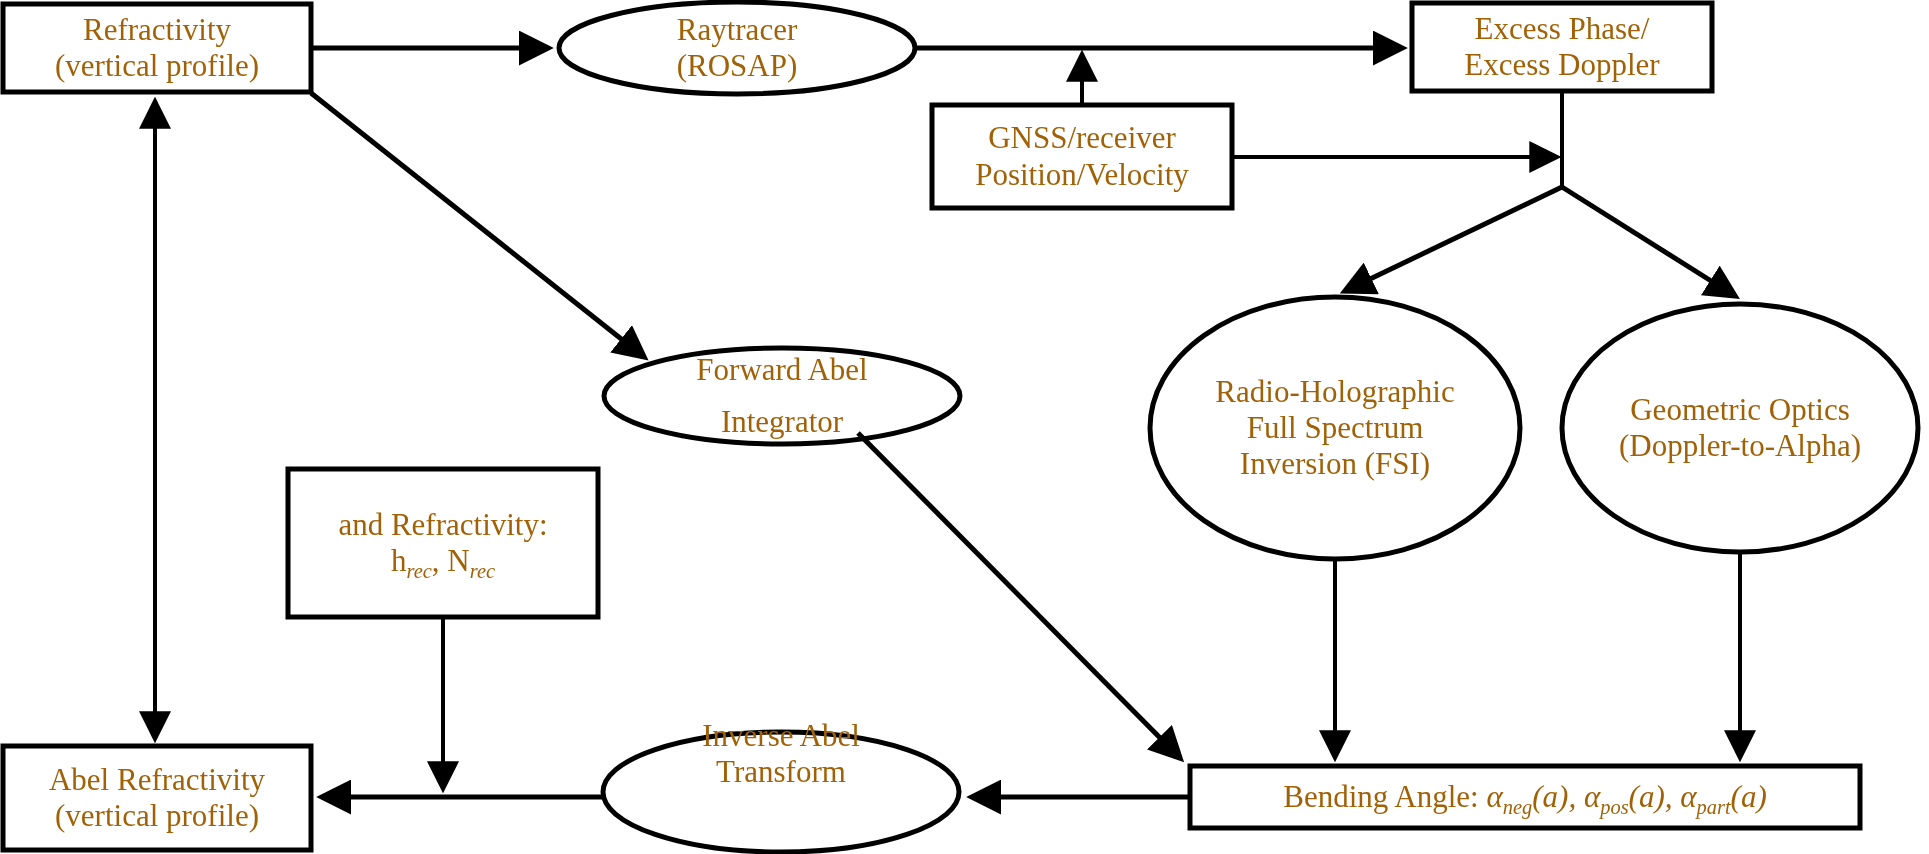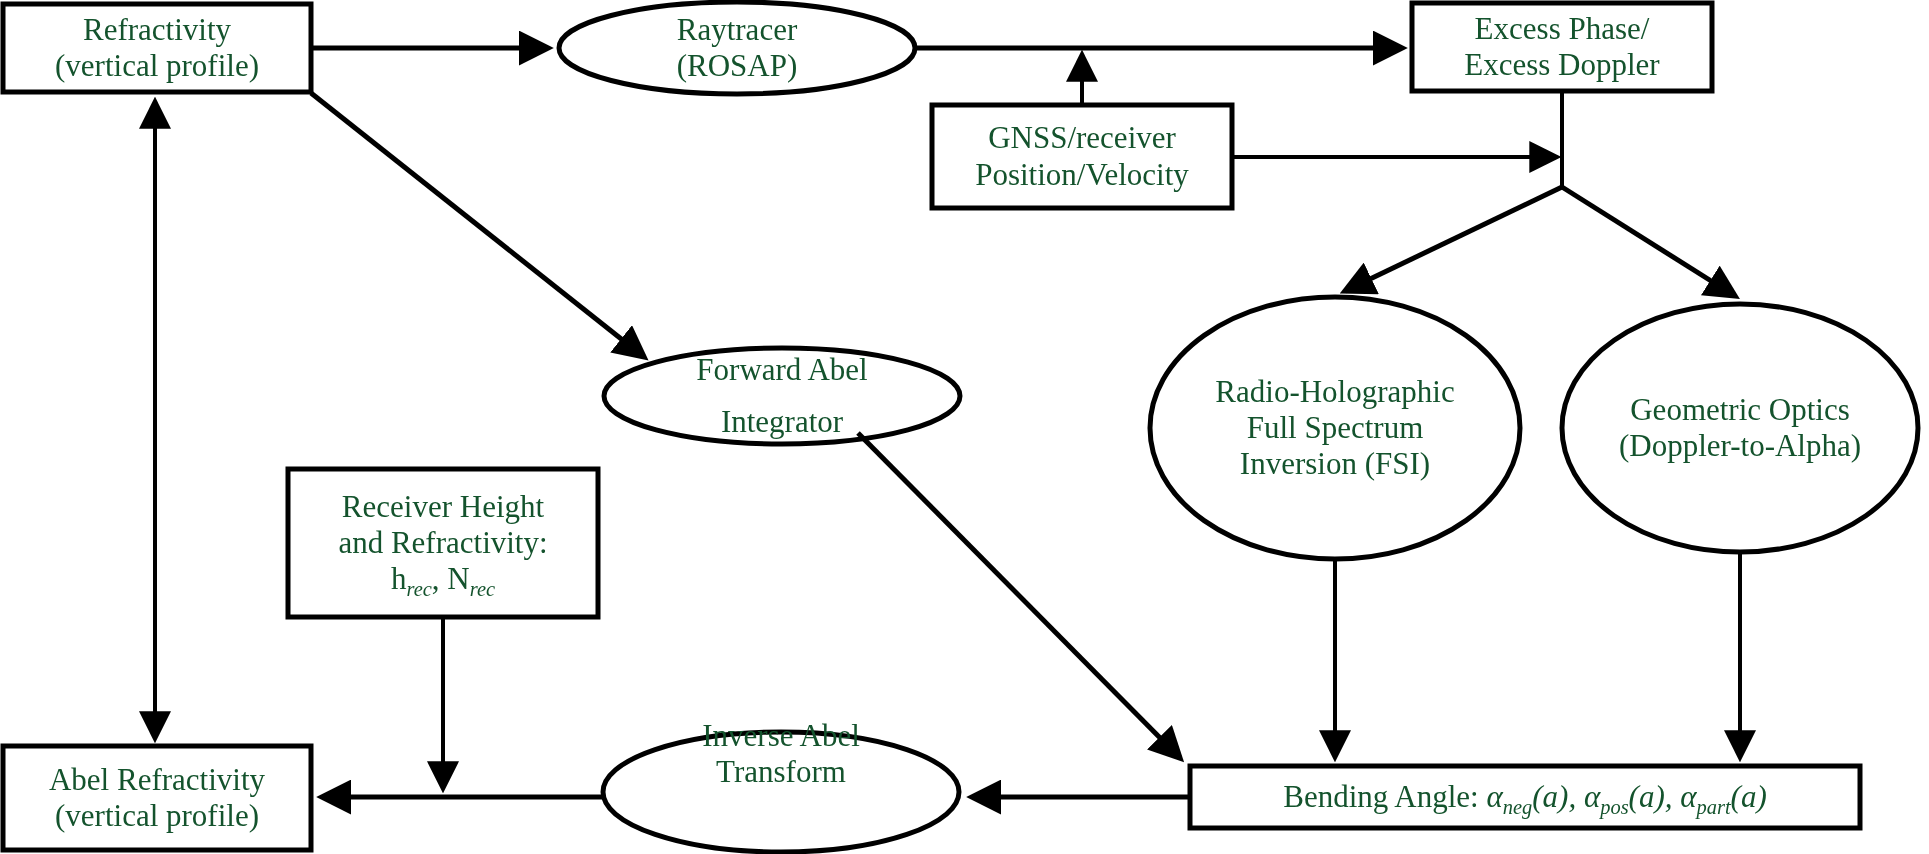--- a/index.html
+++ b/index.html
@@ -37,21 +37,21 @@
     stroke-width: 4;
     fill: none;
   }
   .node-label {
     position: absolute;
     display: flex;
     flex-direction: column;
     align-items: center;
     justify-content: center;
     text-align: center;
-    color: #14532d;
+    color: #a16207;
     font-family: "Liberation Serif", "DejaVu Serif", serif;
     font-size: 31px;
     line-height: 1.17;
     white-space: nowrap;
     pointer-events: none;
   }
   .node-label .ln { display: block; }
   .sub {
     font-size: 0.66em;
     font-style: italic;
@@ -151,21 +151,20 @@
     <span class="ln">Full Spectrum</span>
     <span class="ln">Inversion (FSI)</span>
   </div>
 
   <div class="node-label" style="left:1562px; top:382px; width:356px; height:92px;">
     <span class="ln">Geometric Optics</span>
     <span class="ln">(Doppler-to-Alpha)</span>
   </div>
 
   <div class="node-label" style="left:288px; top:469px; width:310px; height:148px;">
-    <span class="ln">Receiver Height</span>
     <span class="ln">and Refractivity:</span>
     <span class="ln"><span>h</span><span class="sub">rec</span><span>, </span><span>N</span><span class="sub">rec</span></span>
   </div>
 
   <div class="node-label" style="left:603px; top:700px; width:356px; height:108px;">
     <span class="ln">Inverse Abel</span>
     <span class="ln">Transform</span>
   </div>
 
   <div class="node-label" style="left:1190px; top:766px; width:670px; height:62px;">

